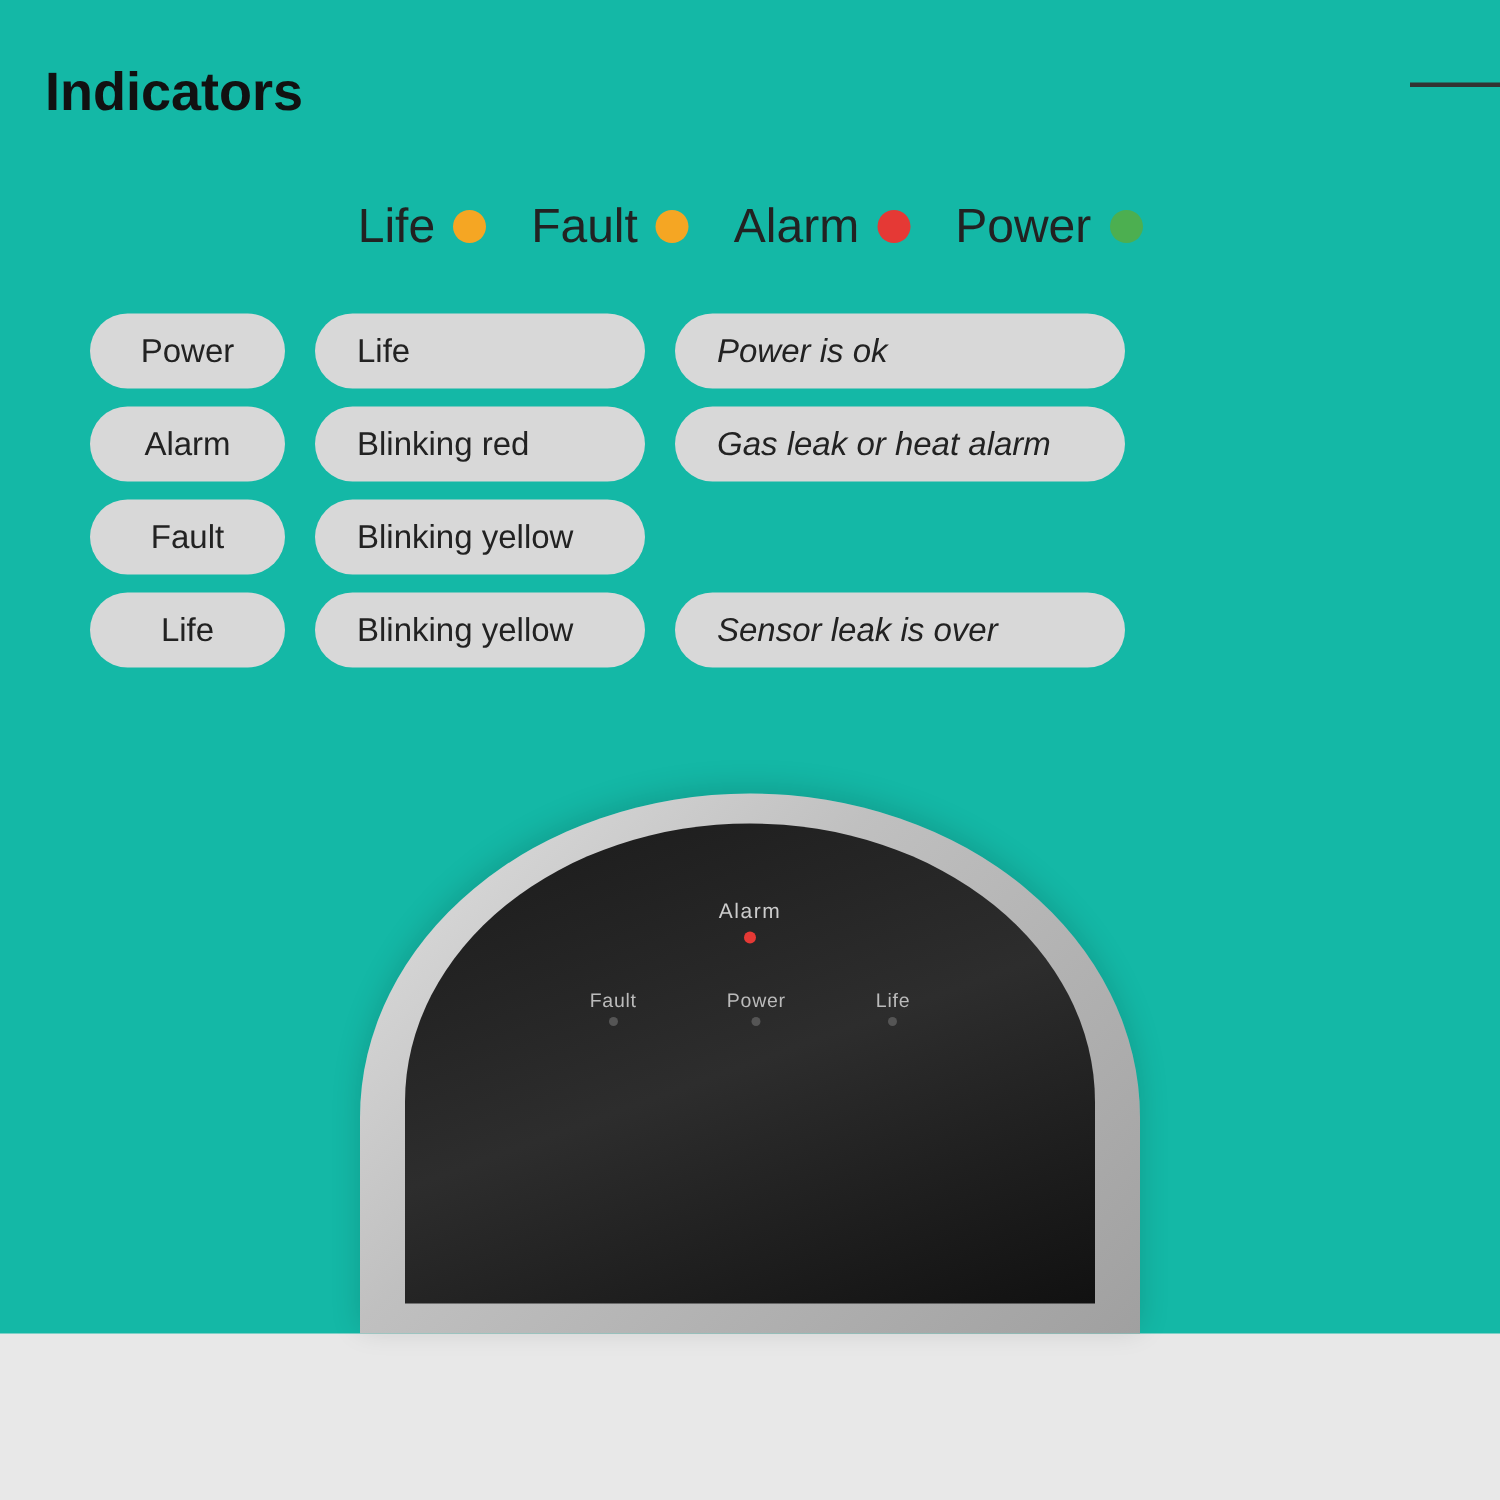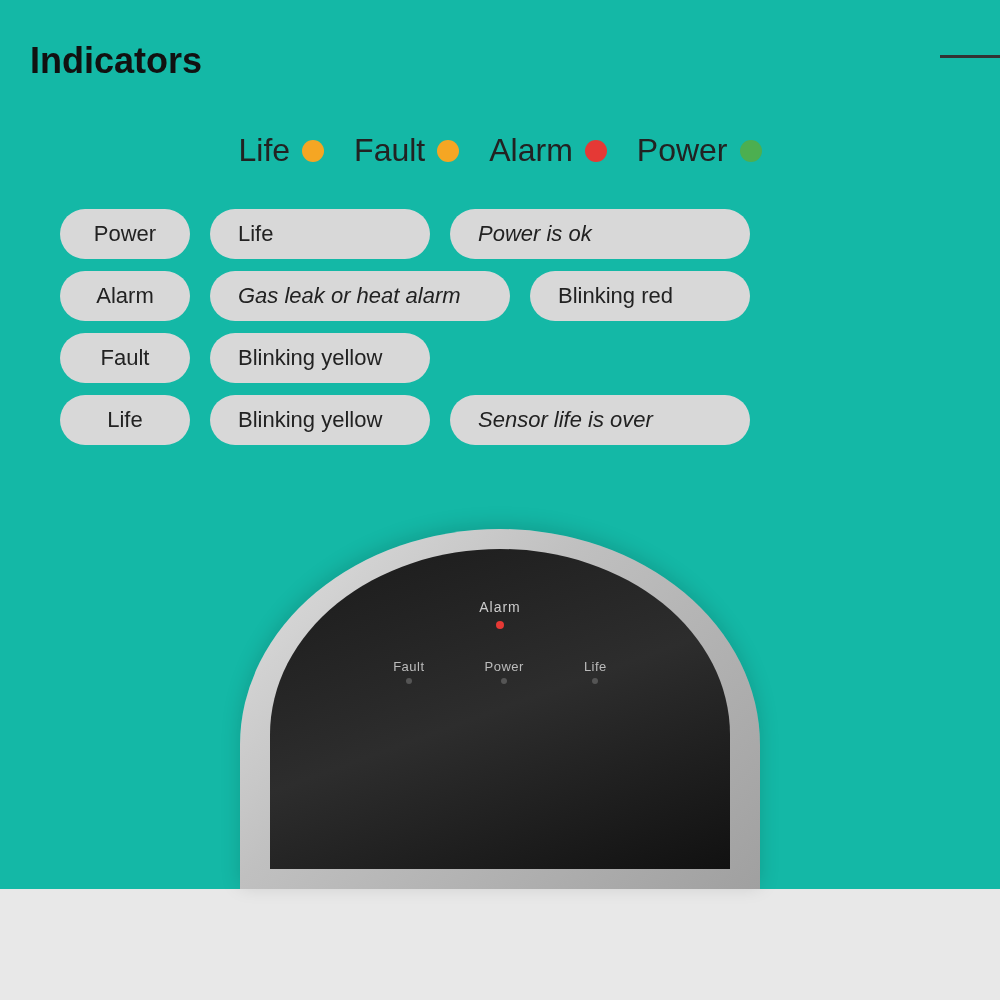--- a/index.html
+++ b/index.html
@@ -233,33 +233,33 @@
   <div class="table-section">
 
     <div class="table-row">
       <div class="cell cell-col1">Power</div>
       <div class="cell cell-col2">Life</div>
       <div class="cell cell-col3">Power is ok</div>
     </div>
 
     <div class="table-row">
       <div class="cell cell-col1">Alarm</div>
+      <div class="cell cell-col2">Blinking red</div>
       <div class="cell cell-col3">Gas leak or heat alarm</div>
-      <div class="cell cell-col2">Blinking red</div>
     </div>
 
     <div class="table-row">
       <div class="cell cell-col1">Fault</div>
       <div class="cell cell-col2">Blinking yellow</div>
     </div>
 
     <div class="table-row">
       <div class="cell cell-col1">Life</div>
       <div class="cell cell-col2">Blinking yellow</div>
-      <div class="cell cell-col3">Sensor life is over</div>
+      <div class="cell cell-col3">Sensor leak is over</div>
     </div>
 
   </div>
 
   <div class="device-area">
     <div class="device-outer">
       <div class="device-inner">
 
         <div class="alarm-section">
           <span class="device-label">Alarm</span>

